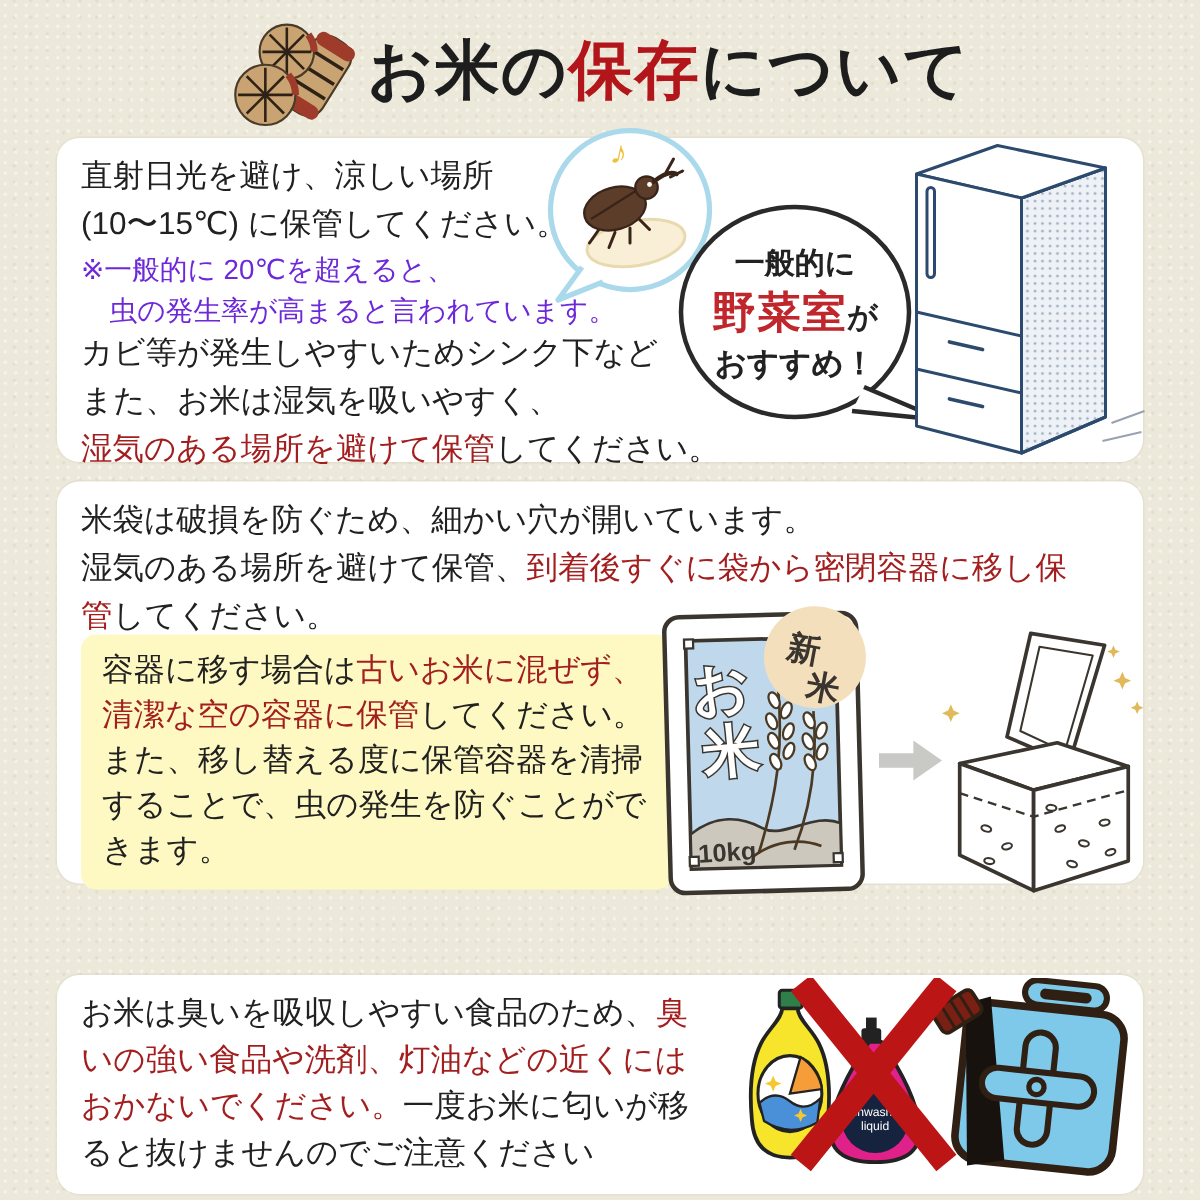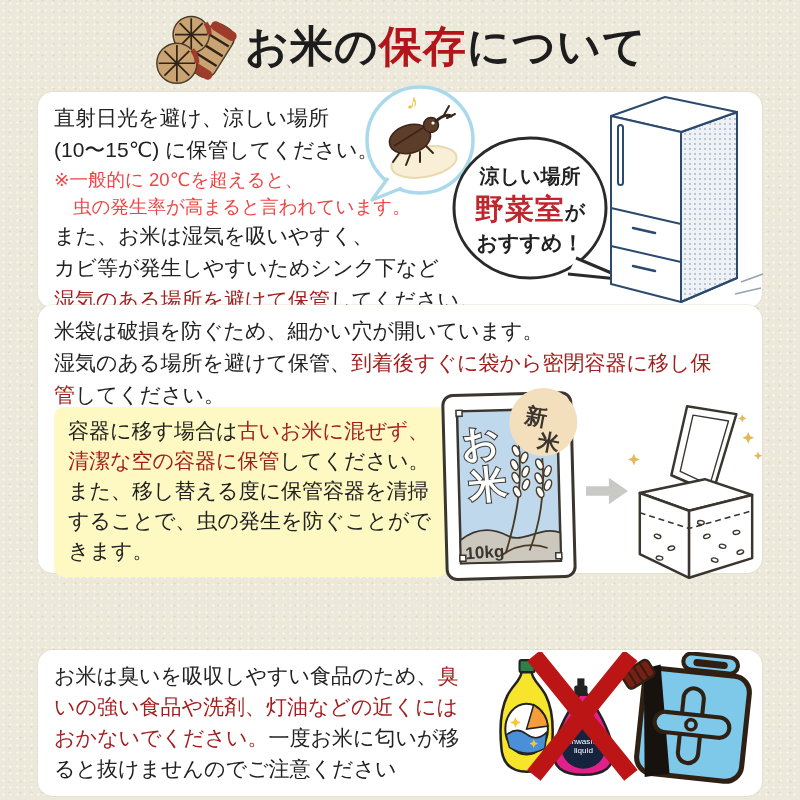--- a/index.html
+++ b/index.html
@@ -14,24 +14,24 @@
     background-position:0 0,4px 6px;
     color:#212121;
   }
   .title-row{position:absolute;left:0;top:6px;width:800px;height:82px;
     display:flex;align-items:center;justify-content:center;gap:6px;}
   .title-row h1{margin:0;font-size:43px;font-weight:900;letter-spacing:1px;color:#1d1d1d;text-align:center;}
   .title-row h1 .em{color:#b2161b;}
   .card{position:absolute;left:38px;width:724px;background:#fff;border-radius:15px;
     box-shadow:0 0 0 1px rgba(210,200,175,.25);}
   #card1{top:92px;height:216px;}
-  #card2{top:305px;height:268px;}
+  #card2{top:321px;height:268px;}
   #card3{top:650px;height:146px;}
   .txt{position:absolute;left:16px;top:10px;font-size:21px;line-height:32px;}
-  .txt .note{font-size:18.5px;line-height:27px;color:#ef4444;}
+  .txt .note{font-size:18.5px;line-height:27px;color:#6d28d9;}
   .txt .note.ind{padding-left:19px;}
   .em{color:#a31f1f;}
   .abs{position:absolute;}
   
   .speech-text{position:absolute;left:10px;top:16px;width:148px;height:120px;
     display:flex;flex-direction:column;align-items:center;justify-content:center;
     font-weight:bold;line-height:1.35;text-align:center;}
   .speech-text .l1{font-size:20px;color:#222;}
   .speech-text .l2{font-size:20px;color:#222;}
   .speech-text .l2 .em{font-size:29px;color:#c0272d;letter-spacing:1px;}
@@ -79,22 +79,22 @@
   </svg>
   <h1><span>お米の</span><span class="em">保存</span><span>について</span></h1>
 </div>
 
 <div class="card" id="card1">
   <div class="txt">
     <div>直射日光を避け、涼しい場所</div>
     <div>(10〜15℃) に保管してください。</div>
     <div class="note">※一般的に 20℃を超えると、</div>
     <div class="note ind">虫の発生率が高まると言われています。</div>
+    <div>カビ等が発生しやすいためシンク下など</div>
     <div>また、お米は湿気を吸いやすく、</div>
-    <div>カビ等が発生しやすいためシンク下など</div>
     <div><span class="em">湿気のある場所を避けて保管</span><span>してください。</span></div>
   </div>
 
   <svg class="abs" style="left:318px;top:-10px;" width="128" height="124" viewBox="0 0 128 124">
     <circle cx="64" cy="58" r="53" fill="#fff" stroke="#a9d9ea" stroke-width="3.5"></circle>
     <path d="M46,106 L16,118 L32,96" fill="#fff" stroke="#a9d9ea" stroke-width="3.5" stroke-linejoin="round"></path>
     <ellipse cx="68" cy="80" rx="33" ry="15" fill="#f9efd7" stroke="#e9d9ae" stroke-width="2" transform="rotate(-10 68 80)"></ellipse>
     <g>
       <g stroke="#3a2418" stroke-width="2" stroke-linecap="round">
         <line x1="44" y1="70" x2="37" y2="80"></line>
@@ -114,21 +114,21 @@
     </g>
     <text x="50" y="26" font-size="22" font-weight="bold" fill="#eec23e" transform="rotate(12 50 26)">♪</text>
   </svg>
 
   <div class="abs" style="left:408px;top:42px;width:200px;height:158px;">
     <svg width="200" height="158" viewBox="0 0 200 158">
       <ellipse cx="84" cy="74" rx="76" ry="70" fill="#fff" stroke="#2a2a2a" stroke-width="3"></ellipse>
       <path d="M130,124 L182,146 L122,140" fill="#fff" stroke="#2a2a2a" stroke-width="3" stroke-linejoin="round"></path>
     </svg>
     <div class="speech-text">
-      <div class="l1">涼しい場所</div>
+      <div class="l1">一般的に</div>
       <div class="l2"><span class="em">野菜室</span><span>が</span></div>
       <div class="l3">おすすめ！</div>
     </div>
   </div>
 
   <svg class="abs" style="left:565px;top:0;" width="162" height="214" viewBox="0 0 162 214">
     <defs>
       <pattern id="fdots" width="5" height="5" patternUnits="userSpaceOnUse">
         <circle cx="2" cy="2" r="0.9" fill="#9fb0c4"></circle>
       </pattern>

